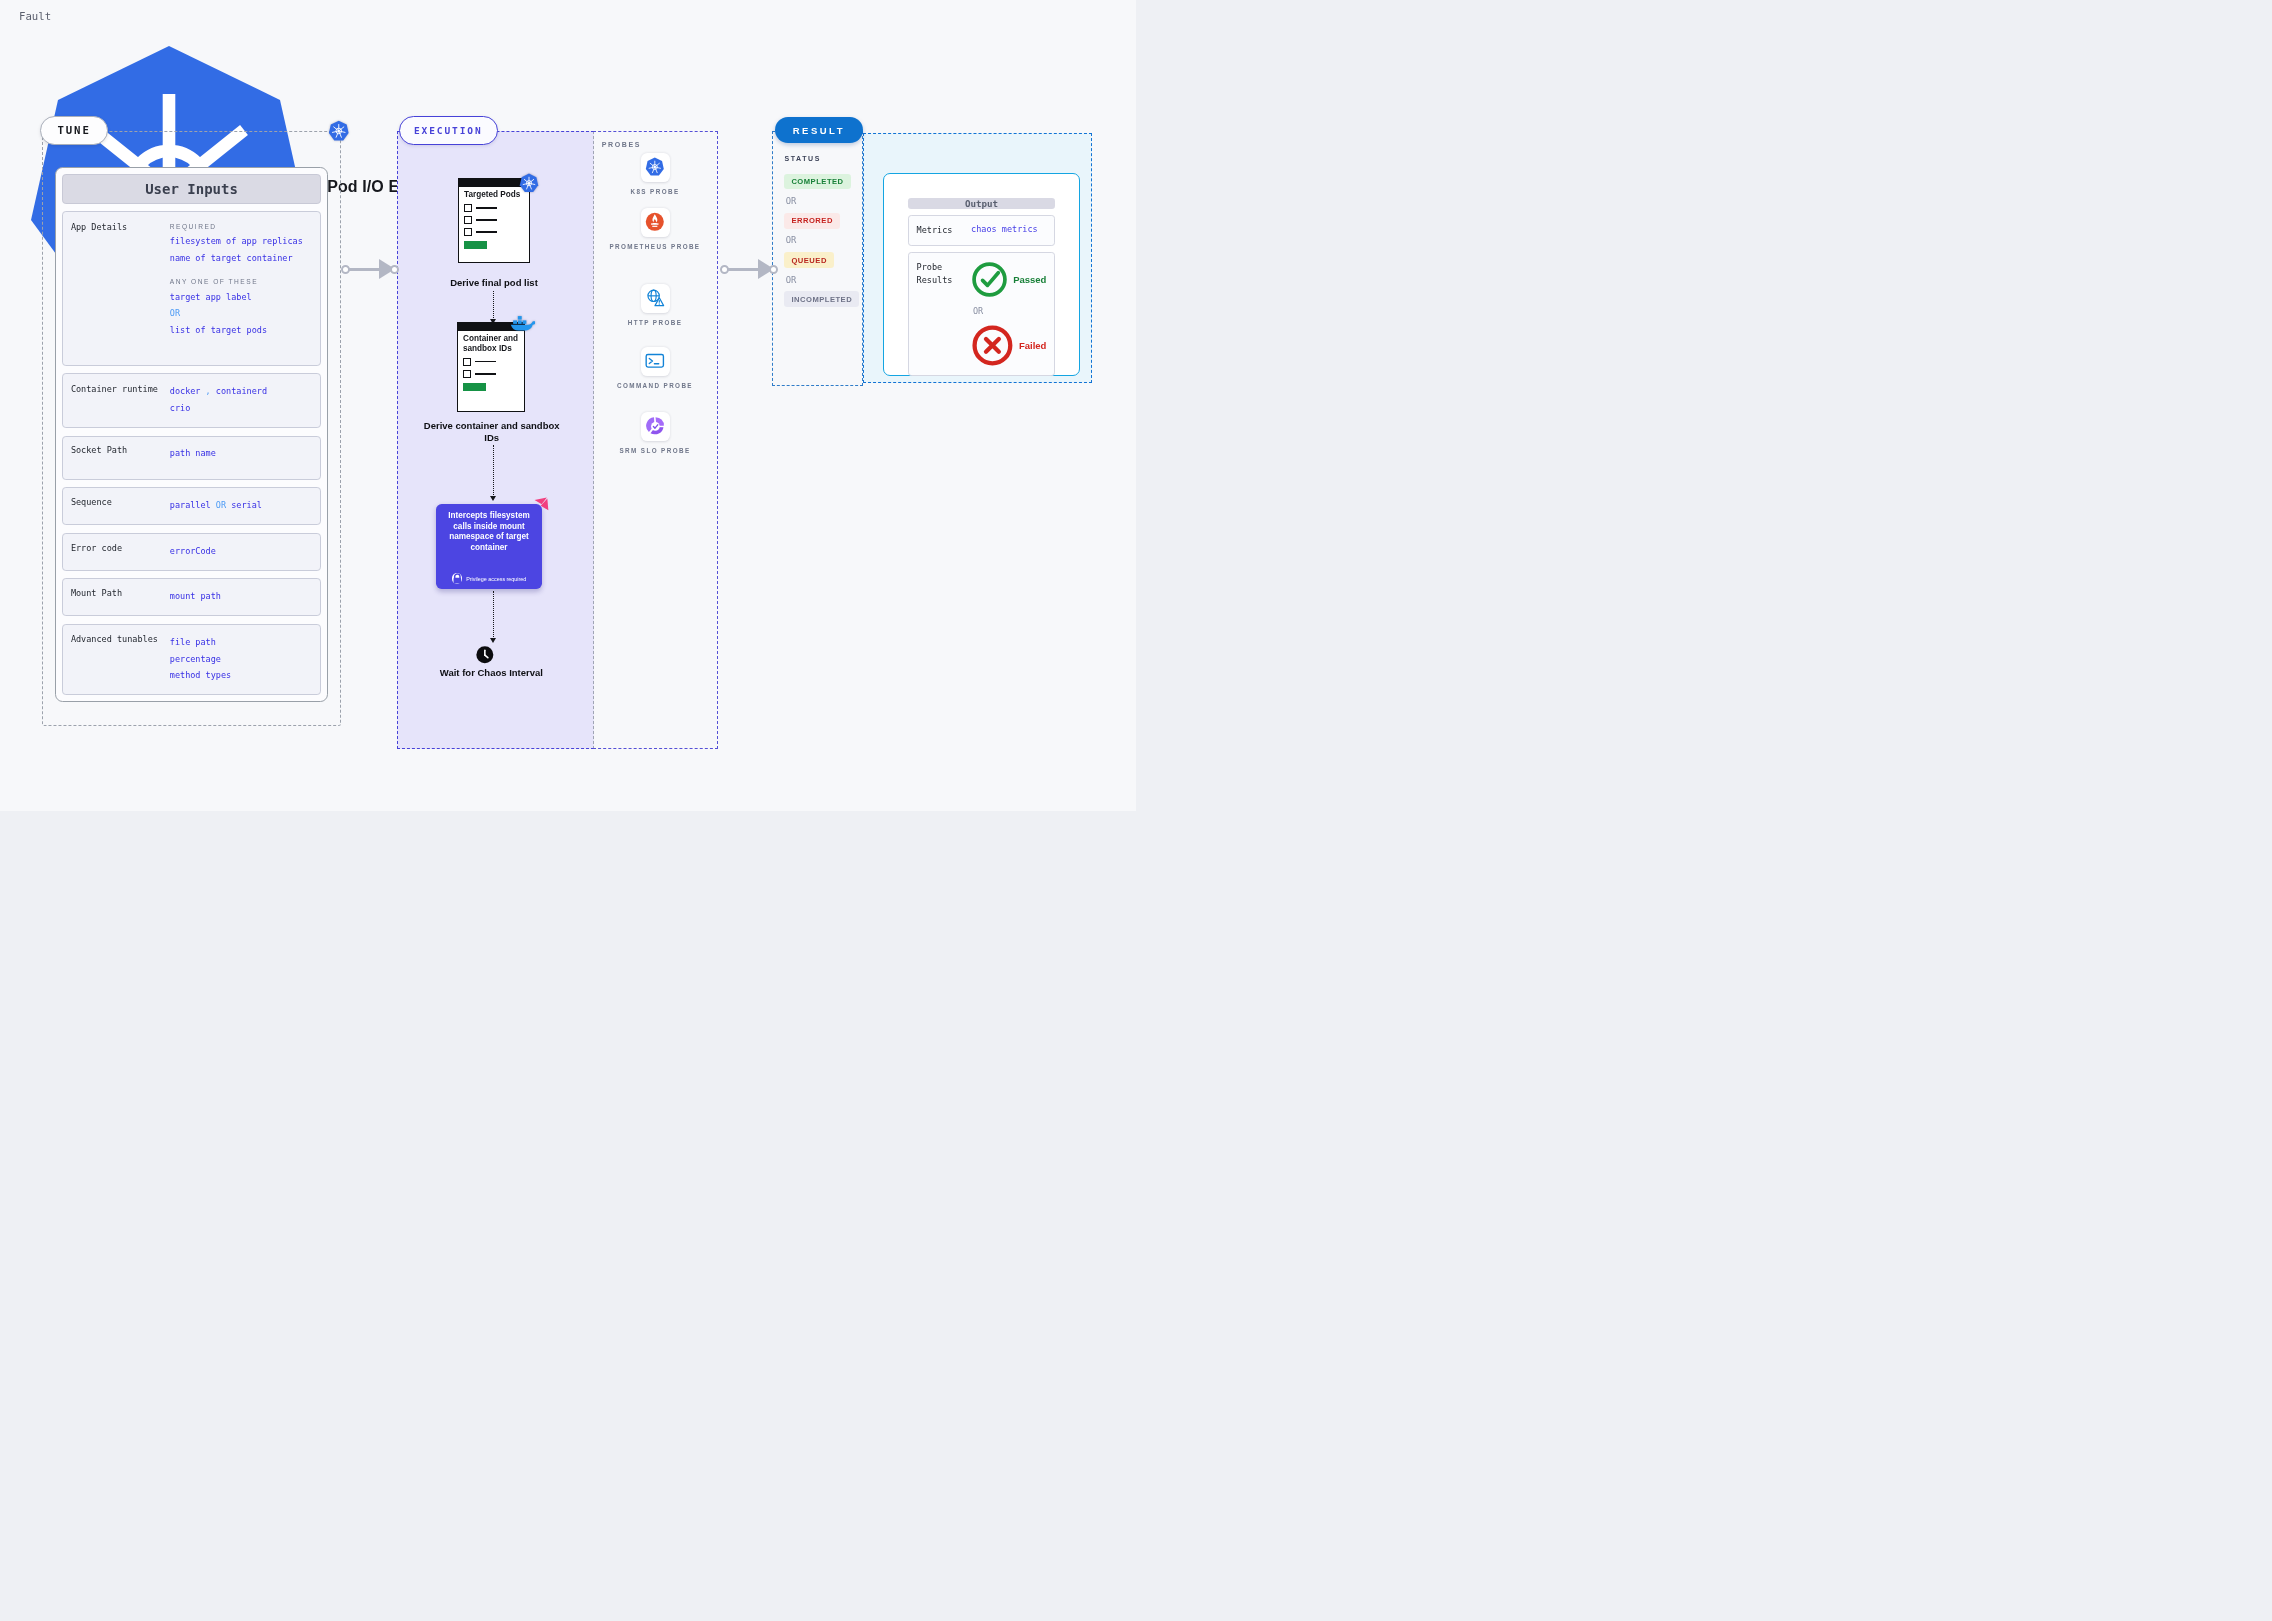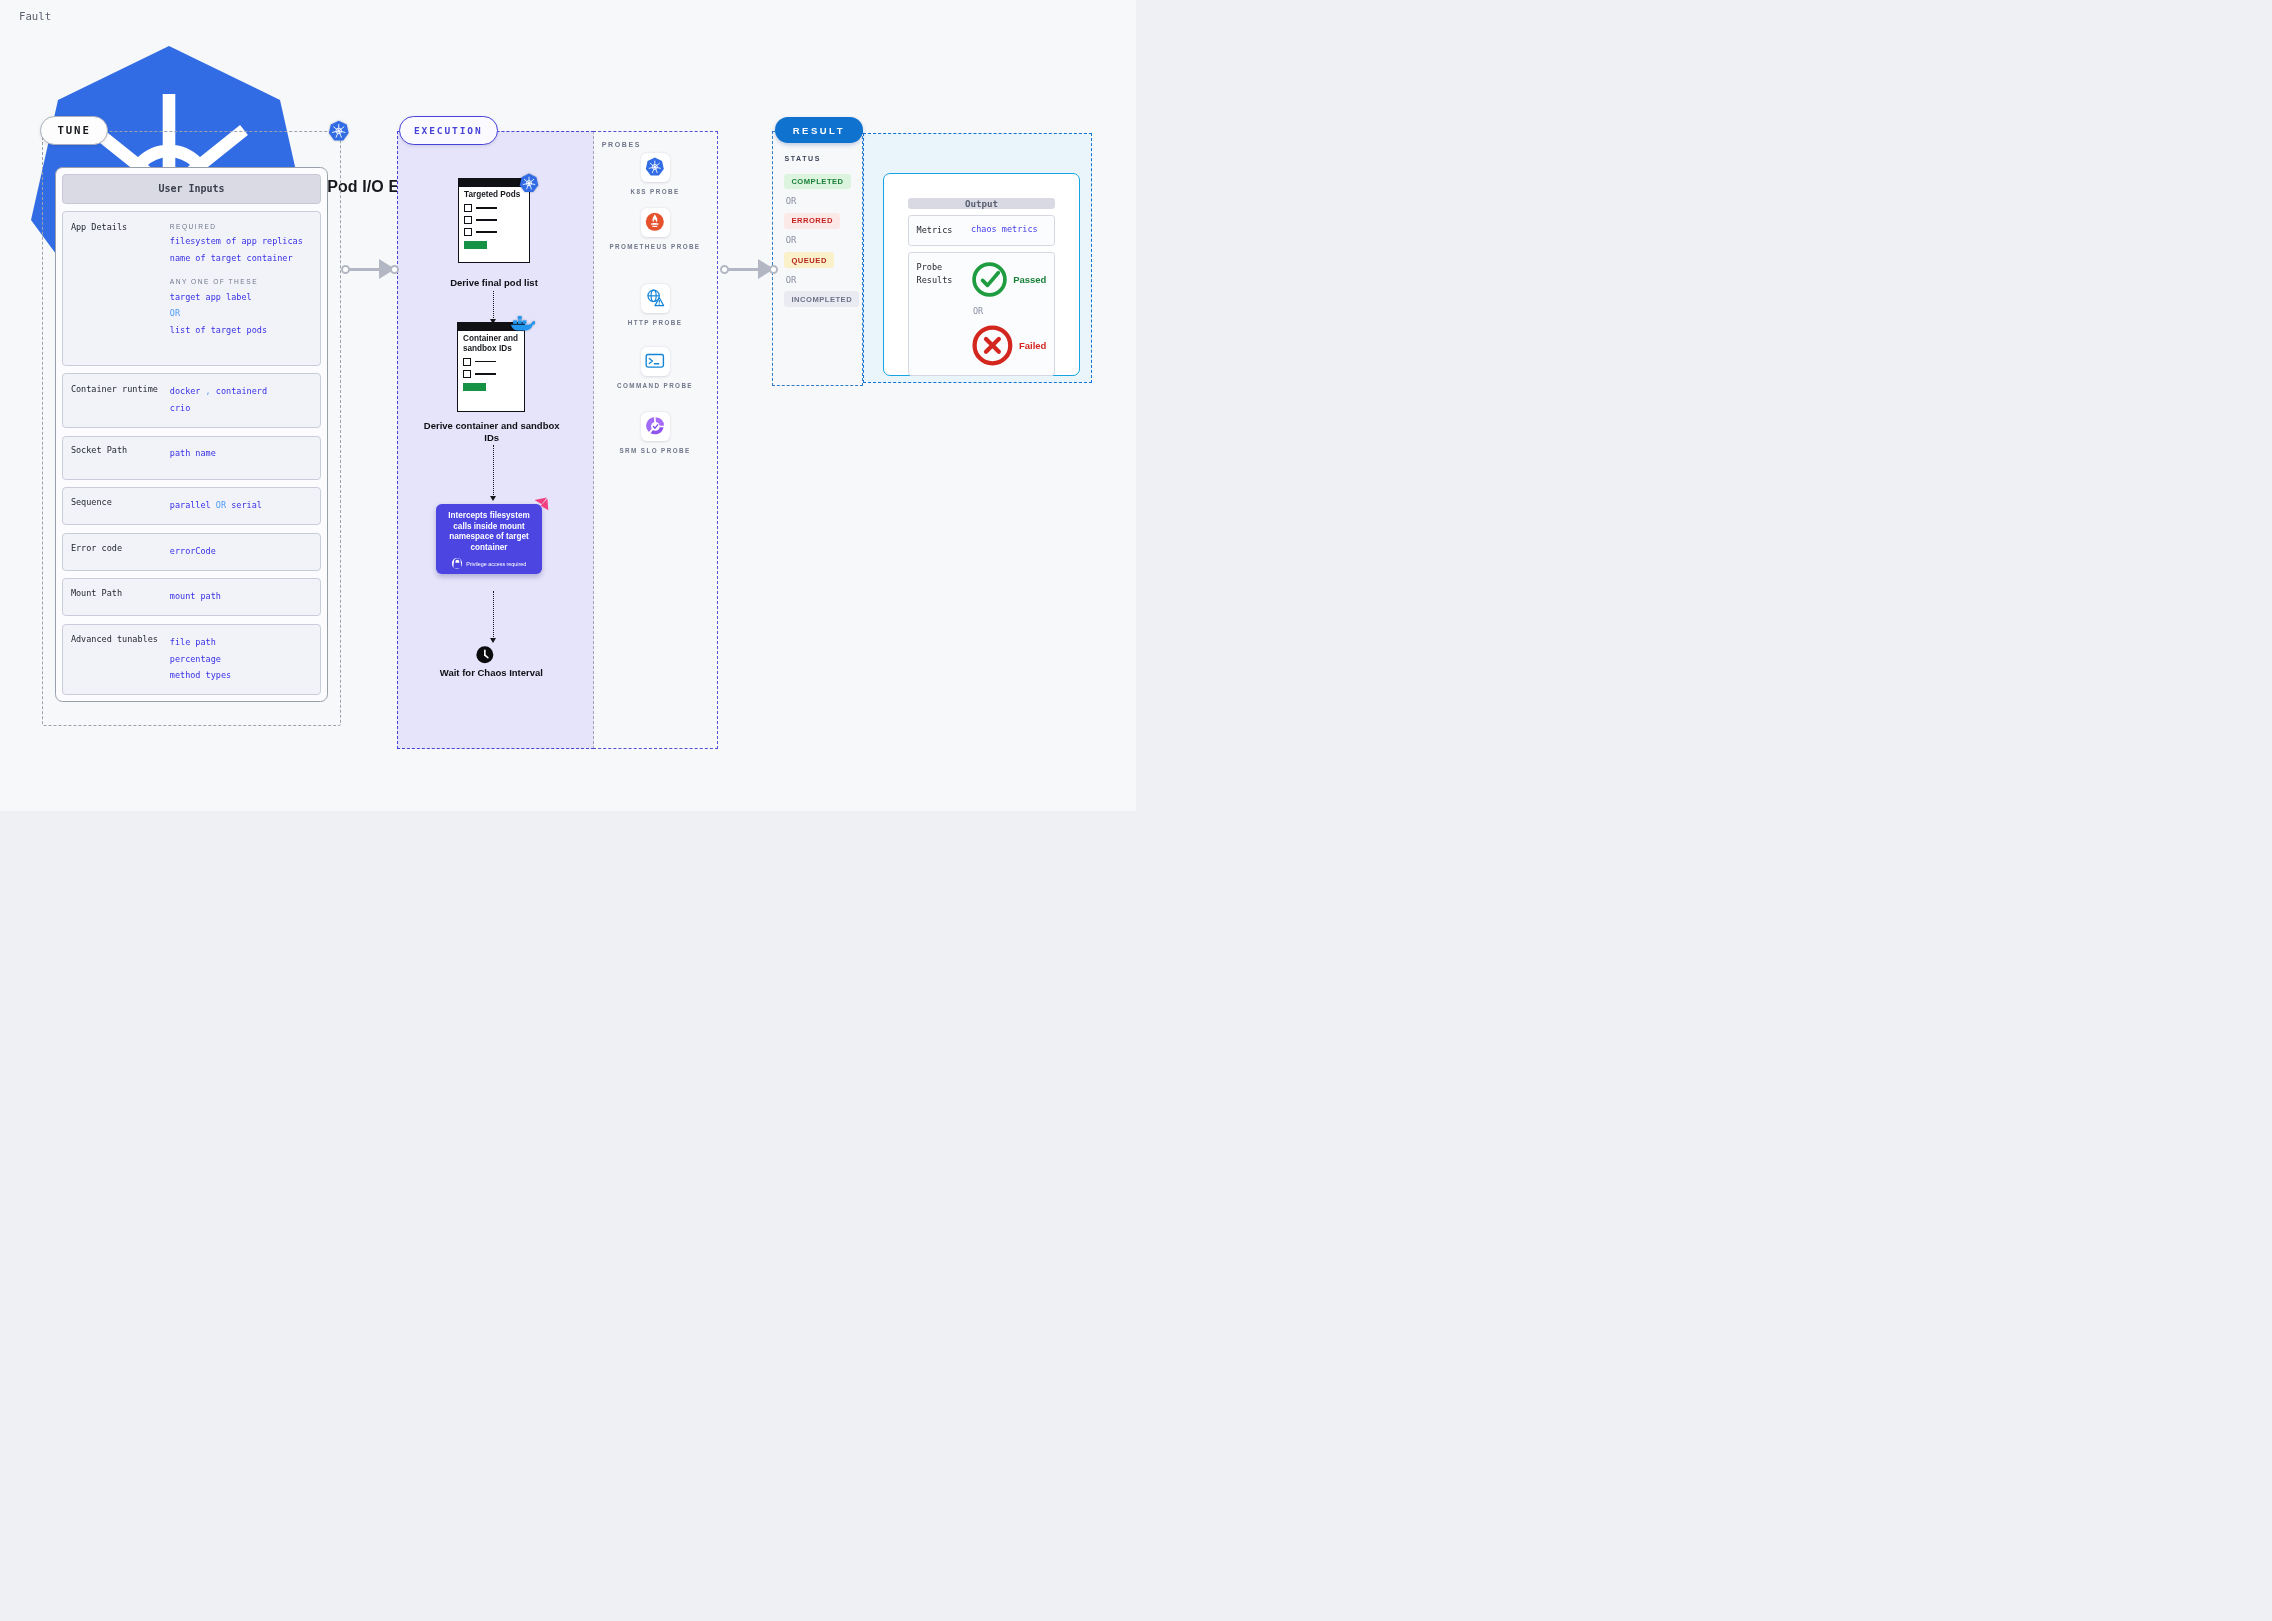--- a/index.html
+++ b/index.html
@@ -39,21 +39,21 @@
   
   .tune-k8s{position:absolute;left:328px;top:120px;width:21.5px;height:21.5px;z-index:7;}
   .tune-k8s svg{width:21.5px;height:21.5px;filter:drop-shadow(0 0.6px 1.3px rgba(0,0,40,.25));}
 
   
   .ui-card{position:absolute;left:55px;top:167px;width:273px;height:535px;background:#FCFCFE;
            border:1.9px solid #99A0A8;border-radius:7.6px;box-sizing:border-box;padding:5.7px;
            display:flex;flex-direction:column;gap:7.6px;}
   .ui-head{height:28px;background:#DADAE4;border:0.6px solid #C8C9D6;border-radius:3.8px;
            display:flex;align-items:center;justify-content:center;
-           font-family:"DejaVu Sans Mono",monospace;font-weight:bold;font-size:10px;color:#3A3F4E;}
+           font-family:"DejaVu Sans Mono",monospace;font-weight:bold;font-size:14px;color:#3A3F4E;}
   .t-row{background:#F2F3F9;border:0.6px solid #C9CCDA;border-radius:3.8px;padding:7px 8.2px;
          display:flex;align-items:flex-start;}
   .t-label{width:41%;flex:none;font-family:"DejaVu Sans Mono",monospace;font-size:8.5px;
            color:#23272F;line-height:1.45;padding-top:1.3px;}
   .t-vals{flex:1;font-family:"DejaVu Sans Mono",monospace;font-size:8.5px;line-height:1.4;}
   .t-heading{font-family:"Liberation Sans",sans-serif;font-size:6.6px;color:#6F7689;
              letter-spacing:1.5px;margin:2.5px 0 1.3px;}
   .t-heading.later{margin-top:12.6px;}
   .t-val{color:#372FE5;margin:5px 0;}
   .t-or{color:#4D9BF5;margin:5px 0;}
@@ -84,21 +84,21 @@
   .doc-badge svg{width:100%;height:100%;filter:drop-shadow(0 0.6px 1.3px rgba(0,0,40,.3));}
   .doc-badge.docker{width:25px;height:19px;right:-11.4px;top:-8.8px;}
 
   .exec-caption{position:absolute;width:152px;text-align:center;font-weight:bold;font-size:9.5px;
                 color:#0E0F13;line-height:1.25;}
   .dotcon{position:absolute;width:0;border-left:1.6px dotted #15161A;}
   .dotcon:after{content:"";position:absolute;left:-3.9px;bottom:-3.8px;width:0;height:0;
                 border-left:3.2px solid transparent;border-right:3.2px solid transparent;
                 border-top:5px solid #15161A;}
 
-  .intercept{position:absolute;left:38px;top:372px;width:106px;height:70px;background:#4C45E2;
+  .intercept{position:absolute;left:38px;top:372px;width:106px;height:85px;background:#4C45E2;
              border-radius:5.7px;box-shadow:0 2.5px 5.7px rgba(30,25,120,.25);color:#fff;
              display:flex;flex-direction:column;align-items:center;box-sizing:border-box;padding:7px 5px 5px;}
   .intercept .txt{font-weight:bold;font-size:8.2px;line-height:1.3;text-align:center;}
   .intercept .note{margin-top:auto;display:flex;align-items:center;gap:3.8px;}
   .intercept .note .lockc{width:10.7px;height:10.7px;border-radius:50%;background:#fff;flex:none;
              display:flex;align-items:center;justify-content:center;}
   .intercept .note .lockc svg{width:5.7px;height:6.3px;}
   .intercept .note span.ntxt{font-size:5.4px;}
   .pinkbadge{position:absolute;right:-7px;top:-7px;width:16.4px;height:16.4px;}
 

